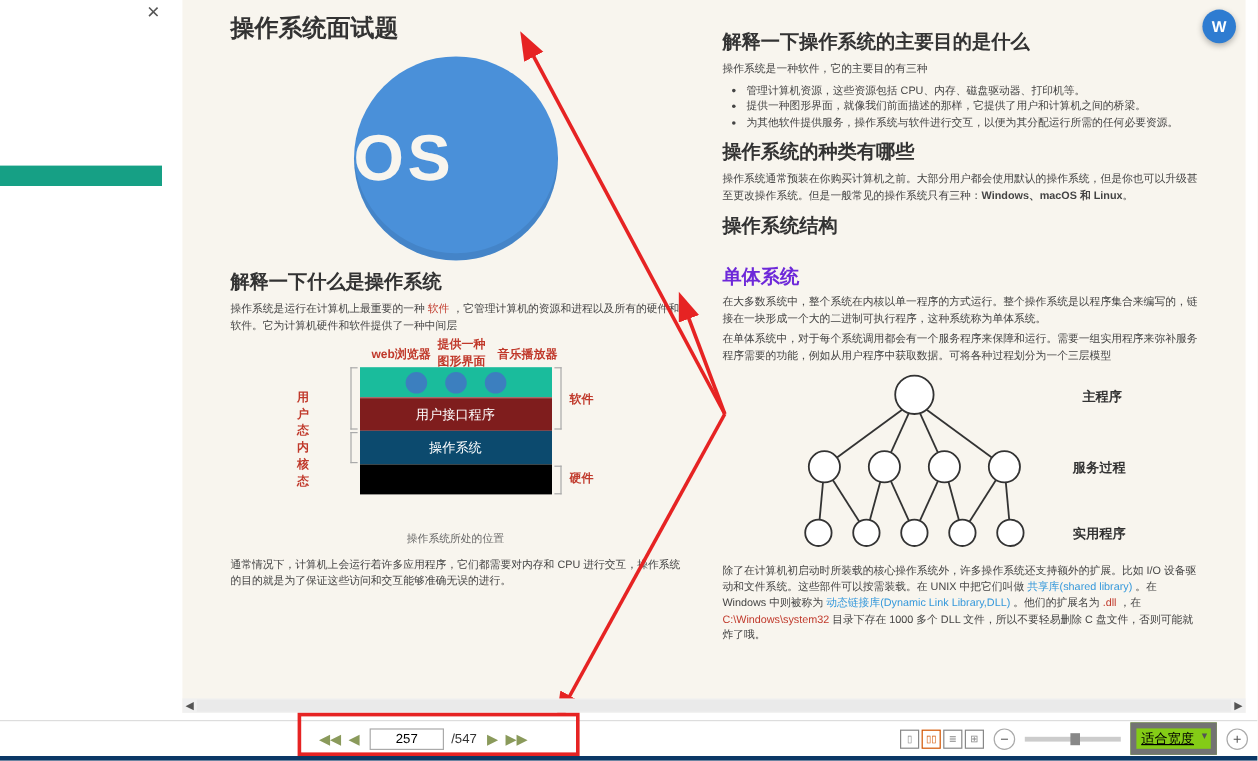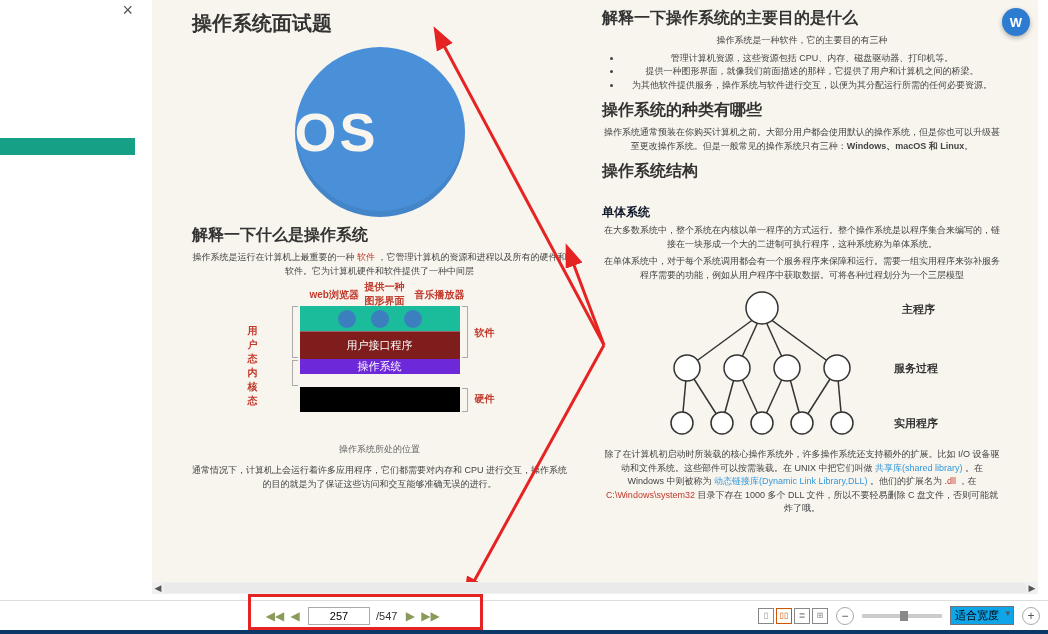--- a/index.html
+++ b/index.html
@@ -6,40 +6,40 @@
 body { width: 1048px; height: 634px; font-family: "Microsoft YaHei", sans-serif; background: #fff; overflow: hidden; position: relative; }
 
 .topbar { position: absolute; top: 0; left: 0; width: 148px; height: 20px; display: flex; justify-content: flex-end; align-items: center; padding-right: 15px; }
 .topbar .close { font-size: 18px; color: #555; }
 
 .side-accent { position: absolute; top: 138px; left: 0; width: 135px; height: 17px; background: #16a085; }
 
 .doc-viewport { position: absolute; top: 0; left: 152px; width: 886px; height: 594px; background: #f8f5ee; overflow: hidden; display: flex; }
 
 .page-left { width: 440px; padding: 10px 25px 10px 40px; position: relative; }
-.page-right { width: 440px; padding: 0 30px 10px 10px; position: relative; }
+.page-right { width: 440px; padding: 17px 30px 10px 10px; position: relative; }
 
 .h1a { font-size: 20px; font-weight: bold; color: #333; margin-bottom: 10px; }
 .h1b { font-size: 16px; font-weight: bold; color: #333; margin-top: 8px; margin-bottom: 5px; }
-.h2b { font-size: 12px; font-weight: bold; color: #0f172a; margin-top: 22px; margin-bottom: 3px; }
-.ptext { font-size: 9px; color: #444; line-height: 1.5; margin-bottom: 4px; text-align: center; }
+.h2b { font-size: 16px; font-weight: bold; color: #6d28d9; margin-top: 22px; margin-bottom: 3px; }
+.ptext { font-size: 9px; color: #444; line-height: 1.5; margin-bottom: 4px; }
 .ptext .kw { color: #c0392b; }
 .ptext .link { color: #3498db; }
 ul.ptext { list-style: disc; padding-left: 20px; }
 
 .os-circle { width: 170px; height: 170px; border-radius: 50%; background: #4a90d9; margin: 8px auto 8px; display: flex; align-items: center; box-shadow: inset 0 -6px 0 rgba(0,0,0,0.08); }
 .os-circle span { font-size: 54px; font-weight: bold; color: #f8f5ee; letter-spacing: 3px; }
 
 .stack-diagram { position: relative; width: 260px; height: 150px; margin: 10px auto 5px; }
 .stack-label { position: absolute; font-size: 10px; color: #c0392b; font-weight: bold; }
 .stack-box { position: absolute; left: 50px; width: 160px; text-align: center; color: #fff; font-size: 11px; display: flex; align-items: center; justify-content: center; }
 .apps { top: 18px; height: 25px; background: #1abc9c; gap: 15px; }
 .apps .dot { width: 18px; height: 18px; border-radius: 50%; background: #3c7fbf; }
 .ui { top: 43px; height: 28px; background: #7f1d1d; border-top: 1px solid rgba(255,255,255,0.3); }
-.osbox { top: 71px; height: 15px; background: #6d28d9; }
+.osbox { top: 71px; height: 28px; background: #0c4a6e; }
 .hw { top: 99px; height: 25px; background: #000; }
 .side-bracket { position: absolute; border: 1px solid #aaa; border-right: none; width: 6px; }
 .side-bracket.r { border-left: none; border-right: 1px solid #aaa; }
 .caption { text-align: center; font-size: 9px; color: #666; margin-top: 4px; }
 
 .tree-diagram { position: relative; width: 340px; height: 160px; margin: 6px auto 0; }
 .tree-diagram svg { position: absolute; left: 0; top: 0; }
 .tree-label { position: absolute; font-size: 11px; font-weight: bold; color: #333; }
 
 .floating-btn { position: absolute; top: 8px; right: 8px; width: 28px; height: 28px; border-radius: 50%; background: #2e7cd1; color: #fff; display: flex; align-items: center; justify-content: center; font-size: 13px; font-weight: bold; box-shadow: 0 2px 5px rgba(0,0,0,0.3); }
@@ -57,21 +57,21 @@
 .pager .total { font-size: 11px; color: #333; }
 .red-box { position: absolute; border: 3px solid #e62323; pointer-events: none; }
 
 .rightctl { position: absolute; right: 8px; display: flex; align-items: center; gap: 8px; }
 .viewicons { display: flex; gap: 2px; }
 .viewicons .vi { width: 16px; height: 16px; border: 1px solid #888; font-size: 8px; display: flex; align-items: center; justify-content: center; color: #888; }
 .viewicons .vi.active { border-color: #d35400; color: #d35400; }
 .zoom-minus, .zoom-plus { width: 18px; height: 18px; border: 1px solid #aaa; border-radius: 50%; display: flex; align-items: center; justify-content: center; font-size: 12px; color: #555; }
 .zoom-slider { width: 80px; height: 4px; background: #ccc; position: relative; }
 .zoom-slider .thumb { position: absolute; top: -3px; left: 38px; width: 8px; height: 10px; background: #888; }
-.zoom-select { border: 1px solid #737373; font-size: 11px; padding: 1px 14px 1px 4px; background: #0ea5e9; position: relative; }
+.zoom-select { border: 5px solid #737373; font-size: 11px; padding: 1px 14px 1px 4px; background: #84cc16; position: relative; text-decoration: underline; }
 .zoom-select::after { content: "▾"; position: absolute; right: 3px; top: 1px; font-size: 9px; color: #555; }
 
 .taskbar { position: absolute; top: 630px; left: 0; width: 1048px; height: 4px; background: #0b3866; }
 </style>
 </head>
 <body>
 
 <div class="topbar">
     <span class="close">×</span>
   </div>

